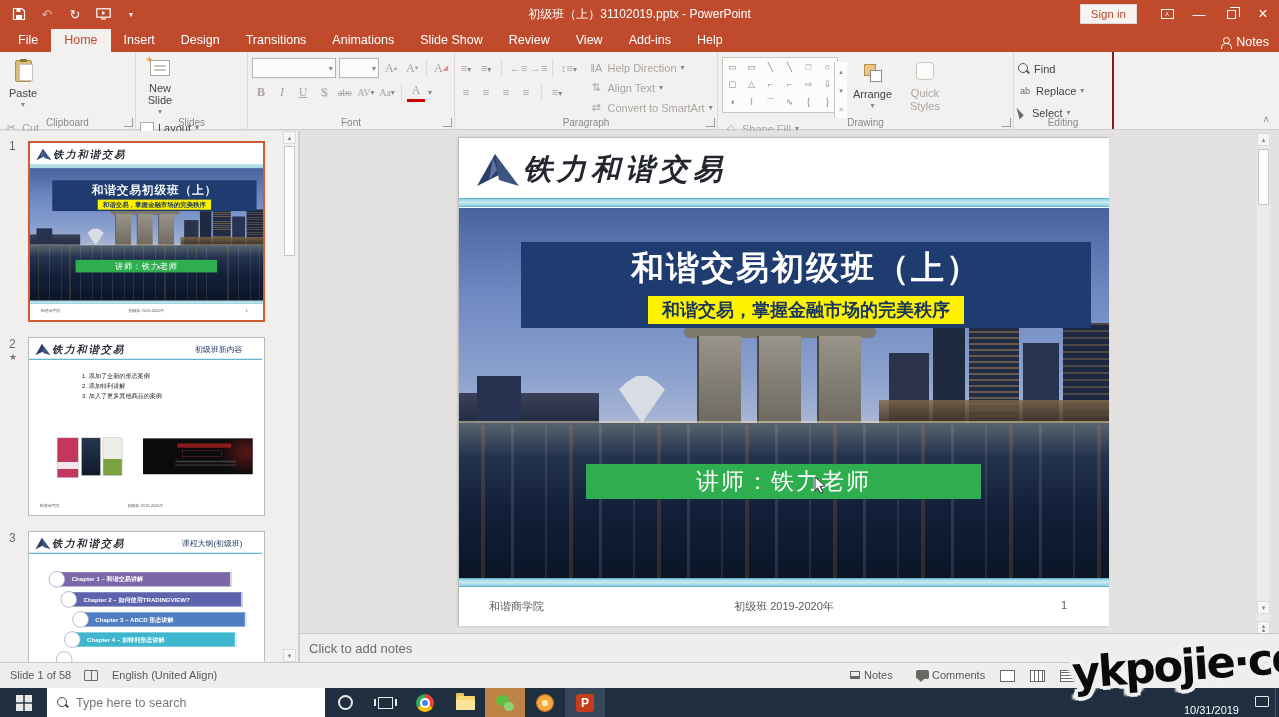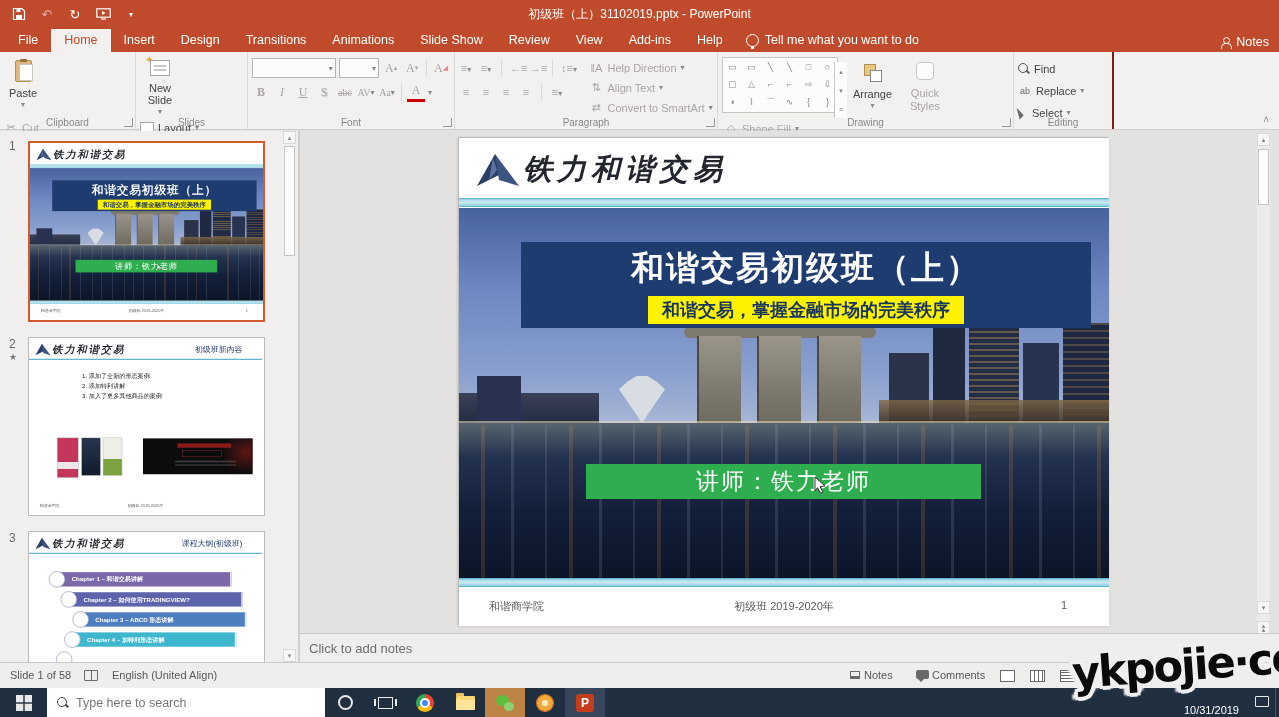--- a/index.html
+++ b/index.html
@@ -193,38 +193,45 @@
     <span class="qbtn">
       <svg width="15" height="12" viewBox="0 0 15 12">
           <rect x="0.8" y="0.8" width="13.4" height="8.4" fill="none" stroke="#fff" stroke-width="1.2"></rect>
           <path d="M6 3l3.5 2L6 7z" fill="#fff"></path>
           <path d="M5 11h5" stroke="#fff" stroke-width="1.2"></path>
         </svg>
     </span>
     <span class="qbtn" style="font-size:8px">▾</span>
   </div>
   <div class="tb-title">初级班（上）31102019.pptx - PowerPoint</div>
+  <div class="tb-right">
+    <span class="signin">Sign in</span>
+    <span class="wbtn">
+        <span class="ribopts-ic">˄</span>
+      </span>
+    <span class="wbtn">—</span>
+    <span class="wbtn">
+        <span class="restore-ic"></span>
+      </span>
+    <span class="wbtn" style="font-size:16px">×</span>
+  </div>
 </div>
 
 <div class="tabrow">
   <span class="tab" style="padding-left:18px">File</span>
   <span class="tab active">Home</span>
   <span class="tab">Insert</span>
   <span class="tab">Design</span>
   <span class="tab">Transitions</span>
   <span class="tab">Animations</span>
   <span class="tab">Slide Show</span>
   <span class="tab">Review</span>
   <span class="tab">View</span>
   <span class="tab">Add-ins</span>
   <span class="tab">Help</span>
-  <span class="tellme">
-    <span class="bulb"></span>
-    <span>Tell me what you want to do</span>
-  </span>
   <span class="share-btn">
     <span class="person-ic"></span>
     <span>Notes</span>
   </span>
 </div>
 
 <div class="ribbon">
 
   <div class="rgroup" style="width:136px">
     <div class="bigbtn" style="width:38px">

